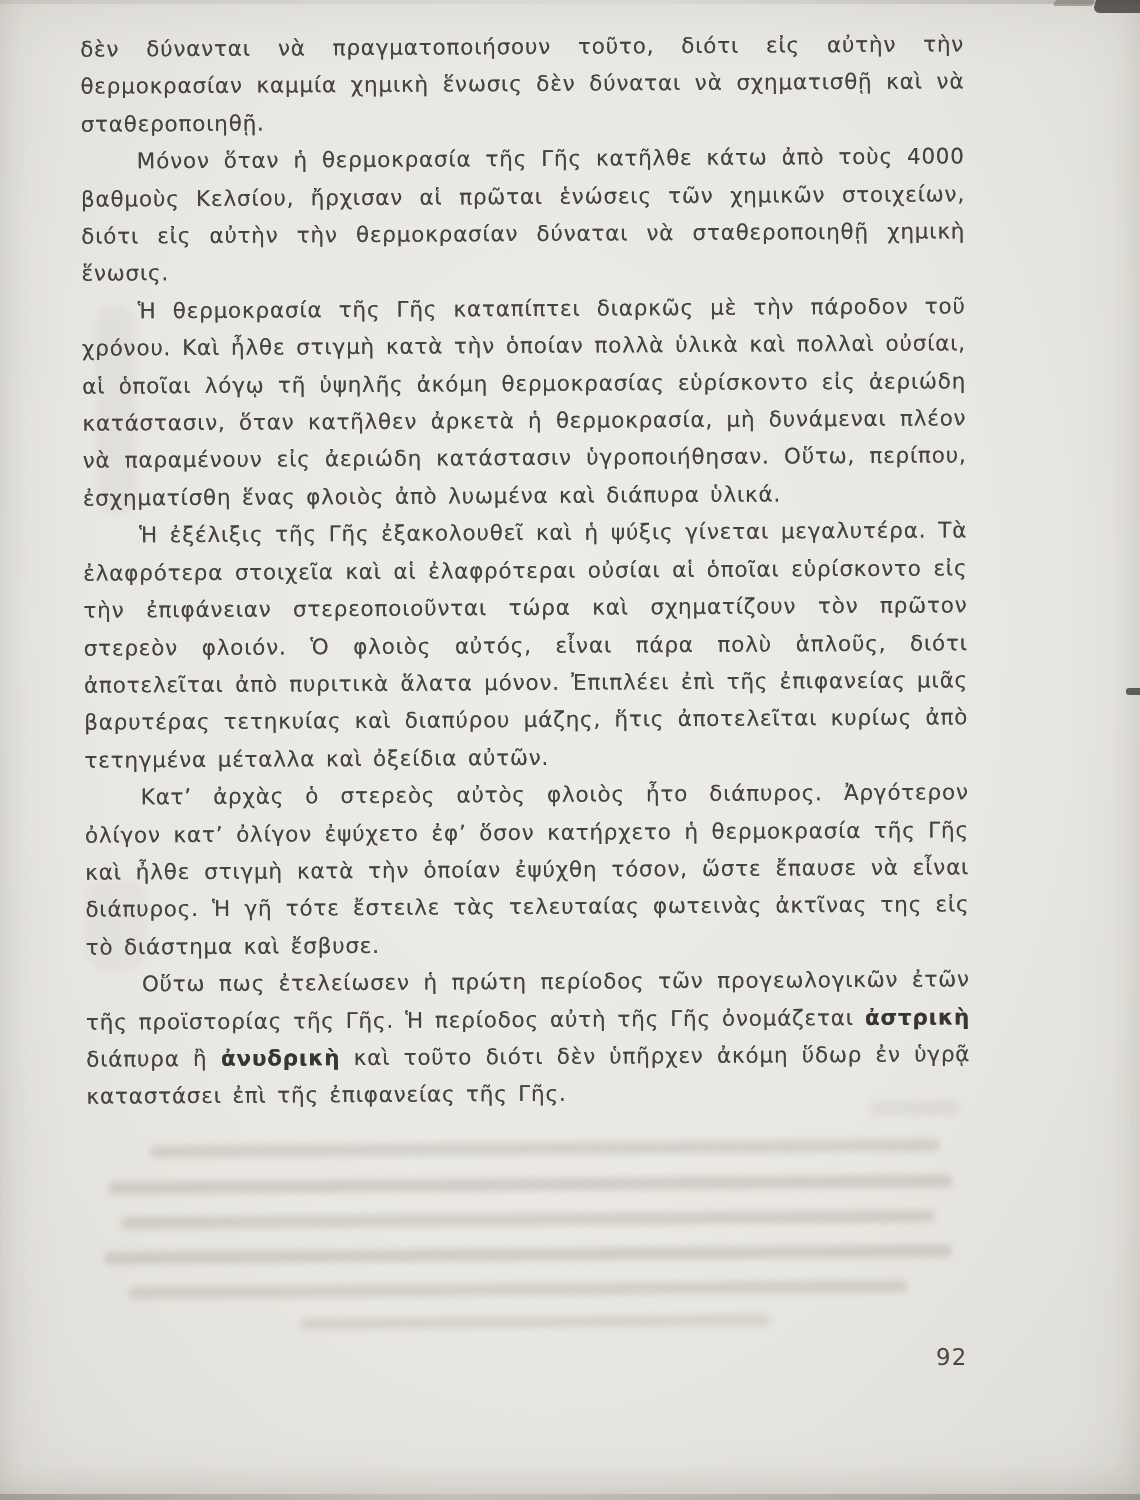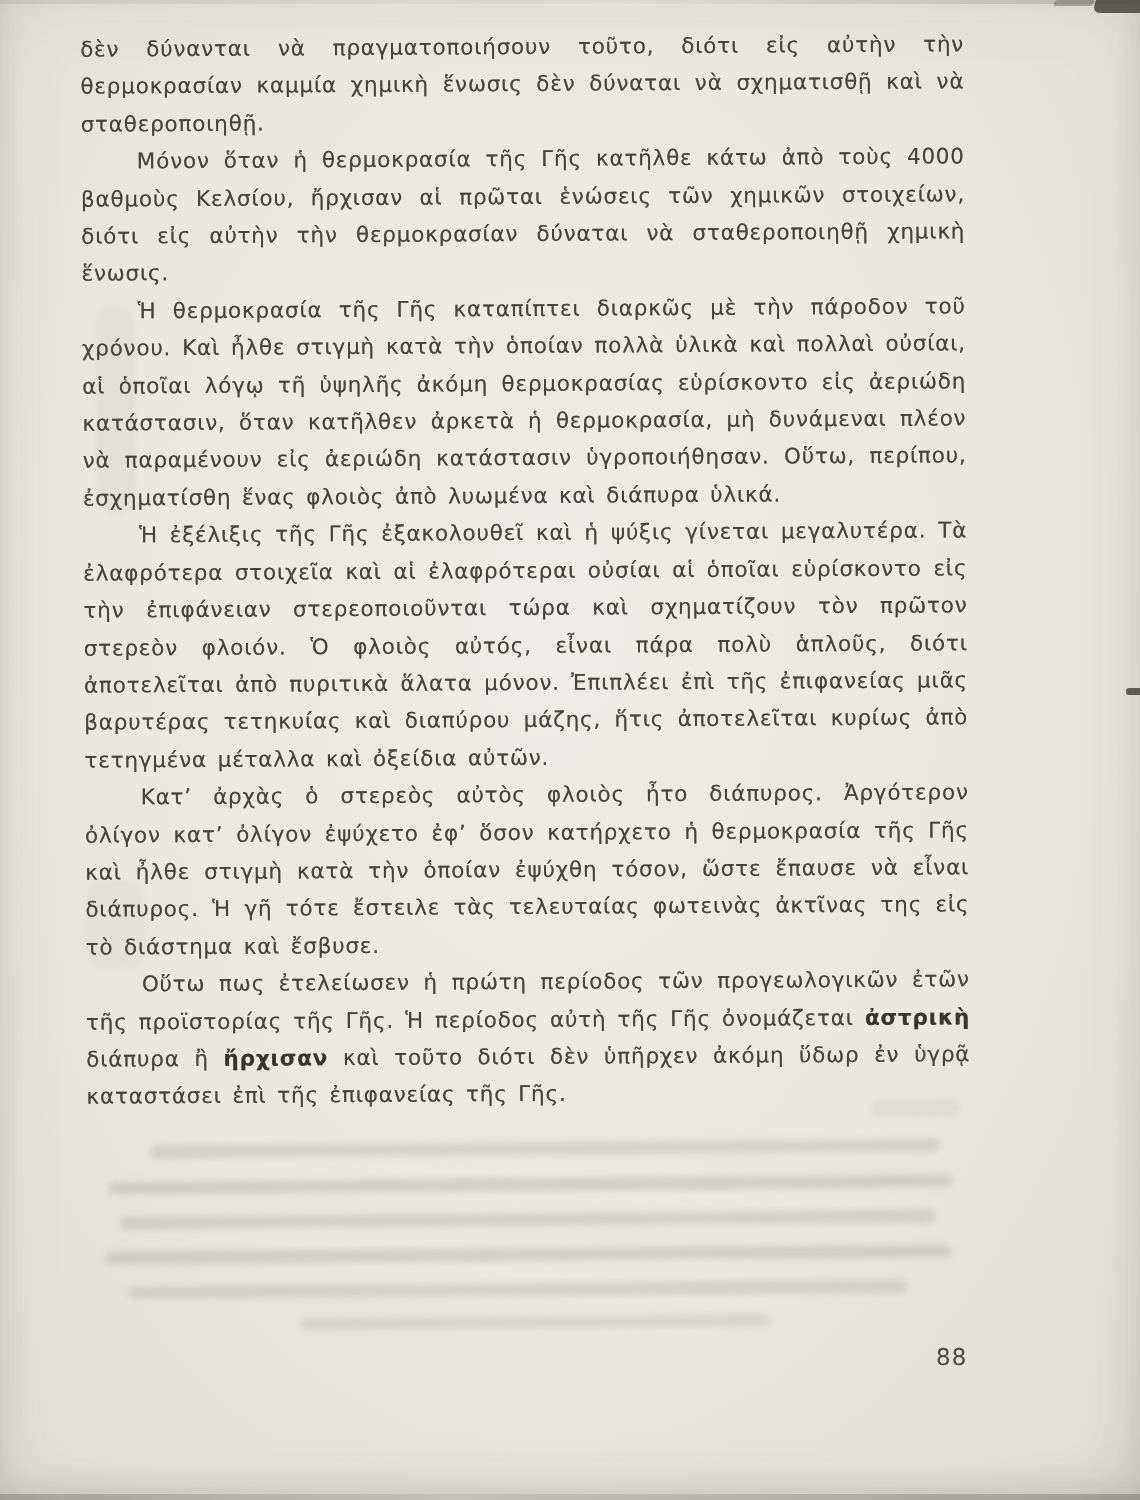--- a/index.html
+++ b/index.html
@@ -139,23 +139,23 @@
   <div class="ghost g4"></div>
   <div class="ghost g5"></div>
   <div class="ghost g6"></div>
 
   <div class="text-block" id="paragraphs">
       <p><span>δὲν δύνανται νὰ πραγματοποιήσουν τοῦτο, διότι εἰς αὐτὴν τὴν θερμοκρασίαν καμμία χημικὴ ἕνωσις δὲν δύναται νὰ σχηματισθῇ καὶ νὰ σταθεροποιηθῇ.</span></p>
       <p class="indent"><span>Μόνον ὅταν ἡ θερμοκρασία τῆς Γῆς κατῆλθε κάτω ἀπὸ τοὺς 4000 βαθμοὺς Κελσίου, ἤρχισαν αἱ πρῶται ἑνώσεις τῶν χημικῶν στοιχείων, διότι εἰς αὐτὴν τὴν θερμοκρασίαν δύναται νὰ σταθεροποιηθῇ χημικὴ ἕνωσις.</span></p>
       <p class="indent"><span>Ἡ θερμοκρασία τῆς Γῆς καταπίπτει διαρκῶς μὲ τὴν πάροδον τοῦ χρόνου. Καὶ ἦλθε στιγμὴ κατὰ τὴν ὁποίαν πολλὰ ὑλικὰ καὶ πολλαὶ οὐσίαι, αἱ ὁποῖαι λόγῳ τῆ ὑψηλῆς ἀκόμη θερμοκρασίας εὑρίσκοντο εἰς ἀεριώδη κατάστασιν, ὅταν κατῆλθεν ἀρκετὰ ἡ θερμοκρασία, μὴ δυνάμεναι πλέον νὰ παραμένουν εἰς ἀεριώδη κατάστασιν ὑγροποιήθησαν. Οὕτω, περίπου, ἐσχηματίσθη ἕνας φλοιὸς ἀπὸ λυωμένα καὶ διάπυρα ὑλικά.</span></p>
       <p class="indent"><span>Ἡ ἐξέλιξις τῆς Γῆς ἐξακολουθεῖ καὶ ἡ ψύξις γίνεται μεγαλυτέρα. Τὰ ἐλαφρότερα στοιχεῖα καὶ αἱ ἐλαφρότεραι οὐσίαι αἱ ὁποῖαι εὑρίσκοντο εἰς τὴν ἐπιφάνειαν στερεοποιοῦνται τώρα καὶ σχηματίζουν τὸν πρῶτον στερεὸν φλοιόν. Ὁ φλοιὸς αὐτός, εἶναι πάρα πολὺ ἁπλοῦς, διότι ἀποτελεῖται ἀπὸ πυριτικὰ ἅλατα μόνον. Ἐπιπλέει ἐπὶ τῆς ἐπιφανείας μιᾶς βαρυτέρας τετηκυίας καὶ διαπύρου μάζης, ἥτις ἀποτελεῖται κυρίως ἀπὸ τετηγμένα μέταλλα καὶ ὀξείδια αὐτῶν.</span></p>
       <p class="indent"><span>Κατ’ ἀρχὰς ὁ στερεὸς αὐτὸς φλοιὸς ἦτο διάπυρος. Ἀργότερον ὀλίγον κατ’ ὀλίγον ἐψύχετο ἐφ’ ὅσον κατήρχετο ἡ θερμοκρασία τῆς Γῆς καὶ ἦλθε στιγμὴ κατὰ τὴν ὁποίαν ἐψύχθη τόσον, ὥστε ἔπαυσε νὰ εἶναι διάπυρος. Ἡ γῆ τότε ἔστειλε τὰς τελευταίας φωτεινὰς ἀκτῖνας της εἰς τὸ διάστημα καὶ ἔσβυσε.</span></p>
-      <p class="indent"><span>Οὕτω πως ἐτελείωσεν ἡ πρώτη περίοδος τῶν προγεωλογικῶν ἐτῶν τῆς προϊστορίας τῆς Γῆς. Ἡ περίοδος αὐτὴ τῆς Γῆς ὀνομάζεται </span><span class="bold">ἀστρικὴ</span><span> διάπυρα ἢ </span><span class="bold">ἤρχισαν</span><span> καὶ τοῦτο διότι δὲν ὑπῆρχεν ἀκόμη ὕδωρ ἐν ὑγρᾷ καταστάσει ἐπὶ τῆς ἐπιφανείας τῆς Γῆς.</span></p>
+      <p class="indent"><span>Οὕτω πως ἐτελείωσεν ἡ πρώτη περίοδος τῶν προγεωλογικῶν ἐτῶν τῆς προϊστορίας τῆς Γῆς. Ἡ περίοδος αὐτὴ τῆς Γῆς ὀνομάζεται </span><span class="bold">ἀστρικὴ</span><span> διάπυρα ἢ </span><span class="bold">ἀνυδρικὴ</span><span> καὶ τοῦτο διότι δὲν ὑπῆρχεν ἀκόμη ὕδωρ ἐν ὑγρᾷ καταστάσει ἐπὶ τῆς ἐπιφανείας τῆς Γῆς.</span></p>
     </div>
 
-  <div class="page-number">88</div>
+  <div class="page-number">92</div>
 
   <div class="smudge-top-right"></div>
   <div class="smudge-top-right-2"></div>
   <div class="mark-right-edge"></div>
   <div class="bottom-edge"></div>
 
 </div>
 
 </body></html>

